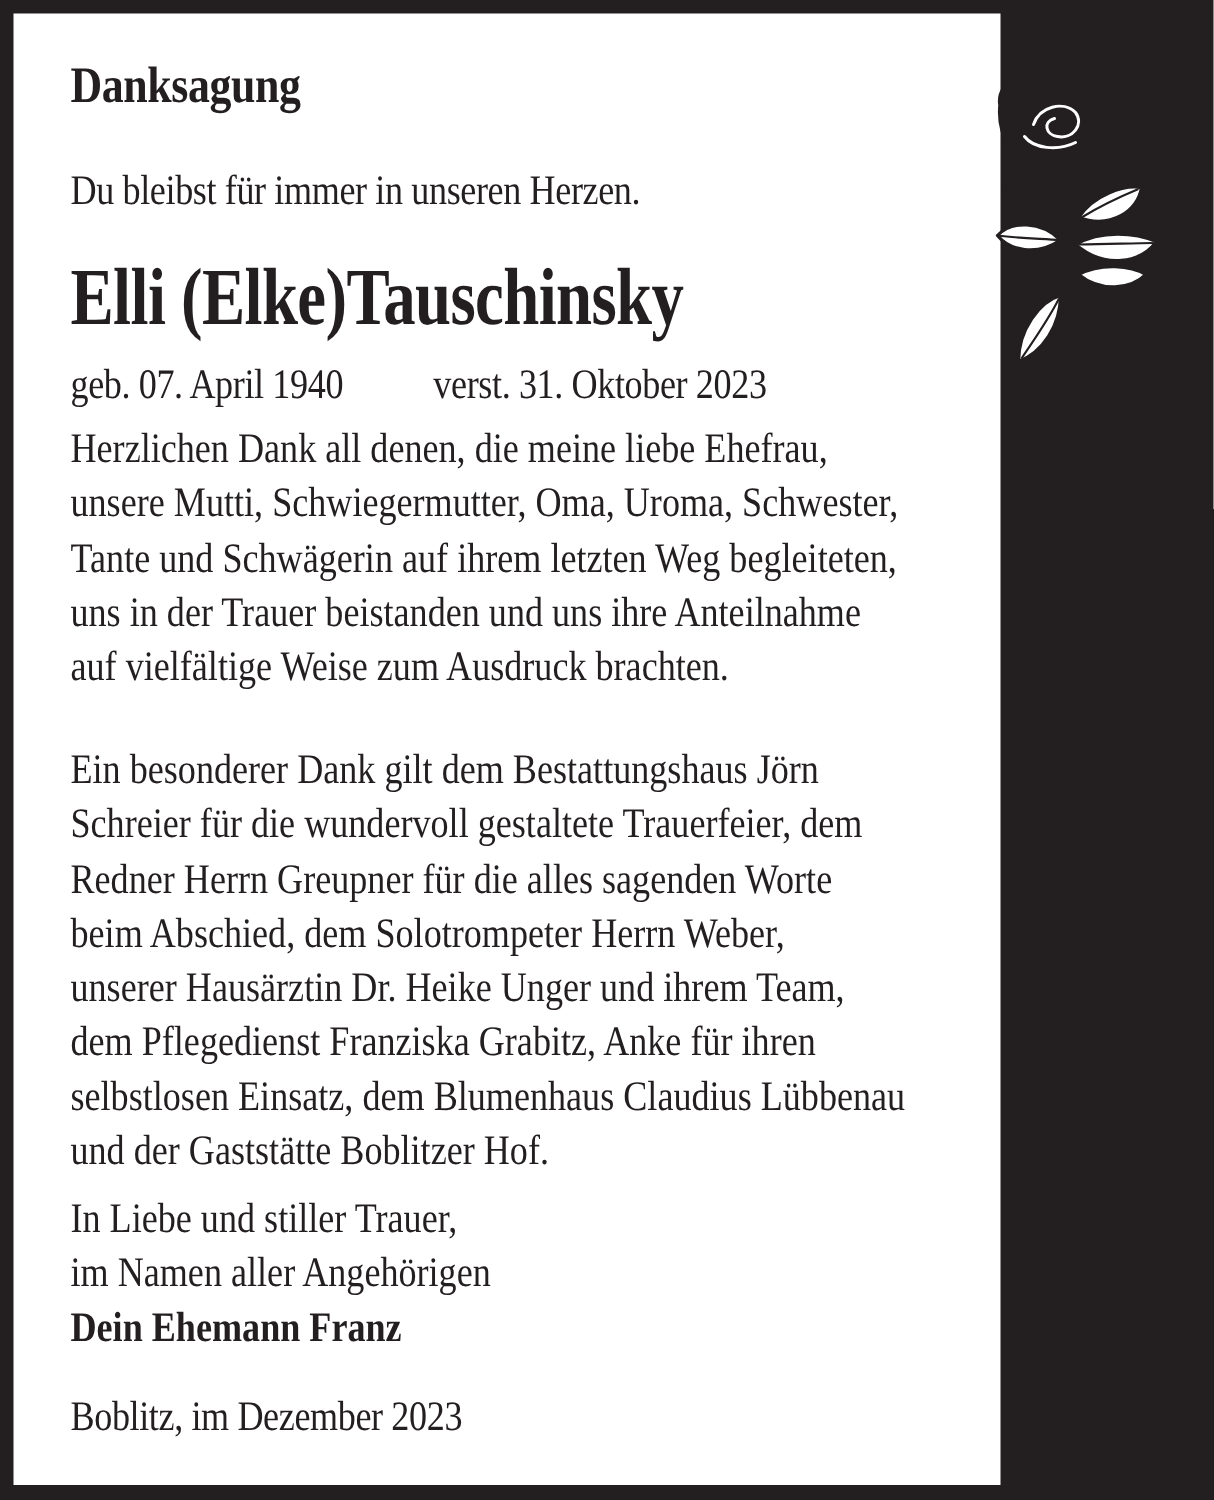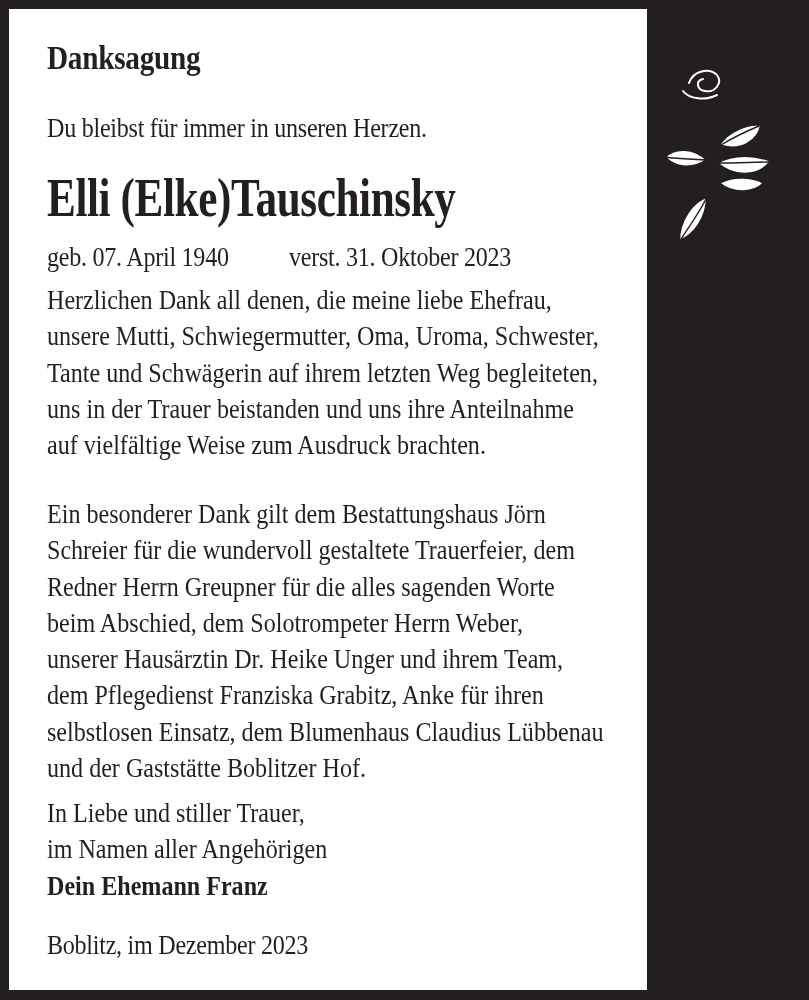--- a/index.html
+++ b/index.html
@@ -9,20 +9,21 @@
       position: relative;
       overflow: hidden;
       font-family: "Liberation Serif", "DejaVu Serif", serif;
       color: #231f20;
     }
     .card {
       position: absolute;
       left: 9px; top: 9px;
       width: 638px; height: 981px;
       background: #ffffff;
+      padding-left: 20px;
     }
     .txt {
       position: absolute;
       left: 38px;
       white-space: nowrap;
       transform-origin: 0 0;
       letter-spacing: -0.3px;
     }
     .title {
       top: 30px;

